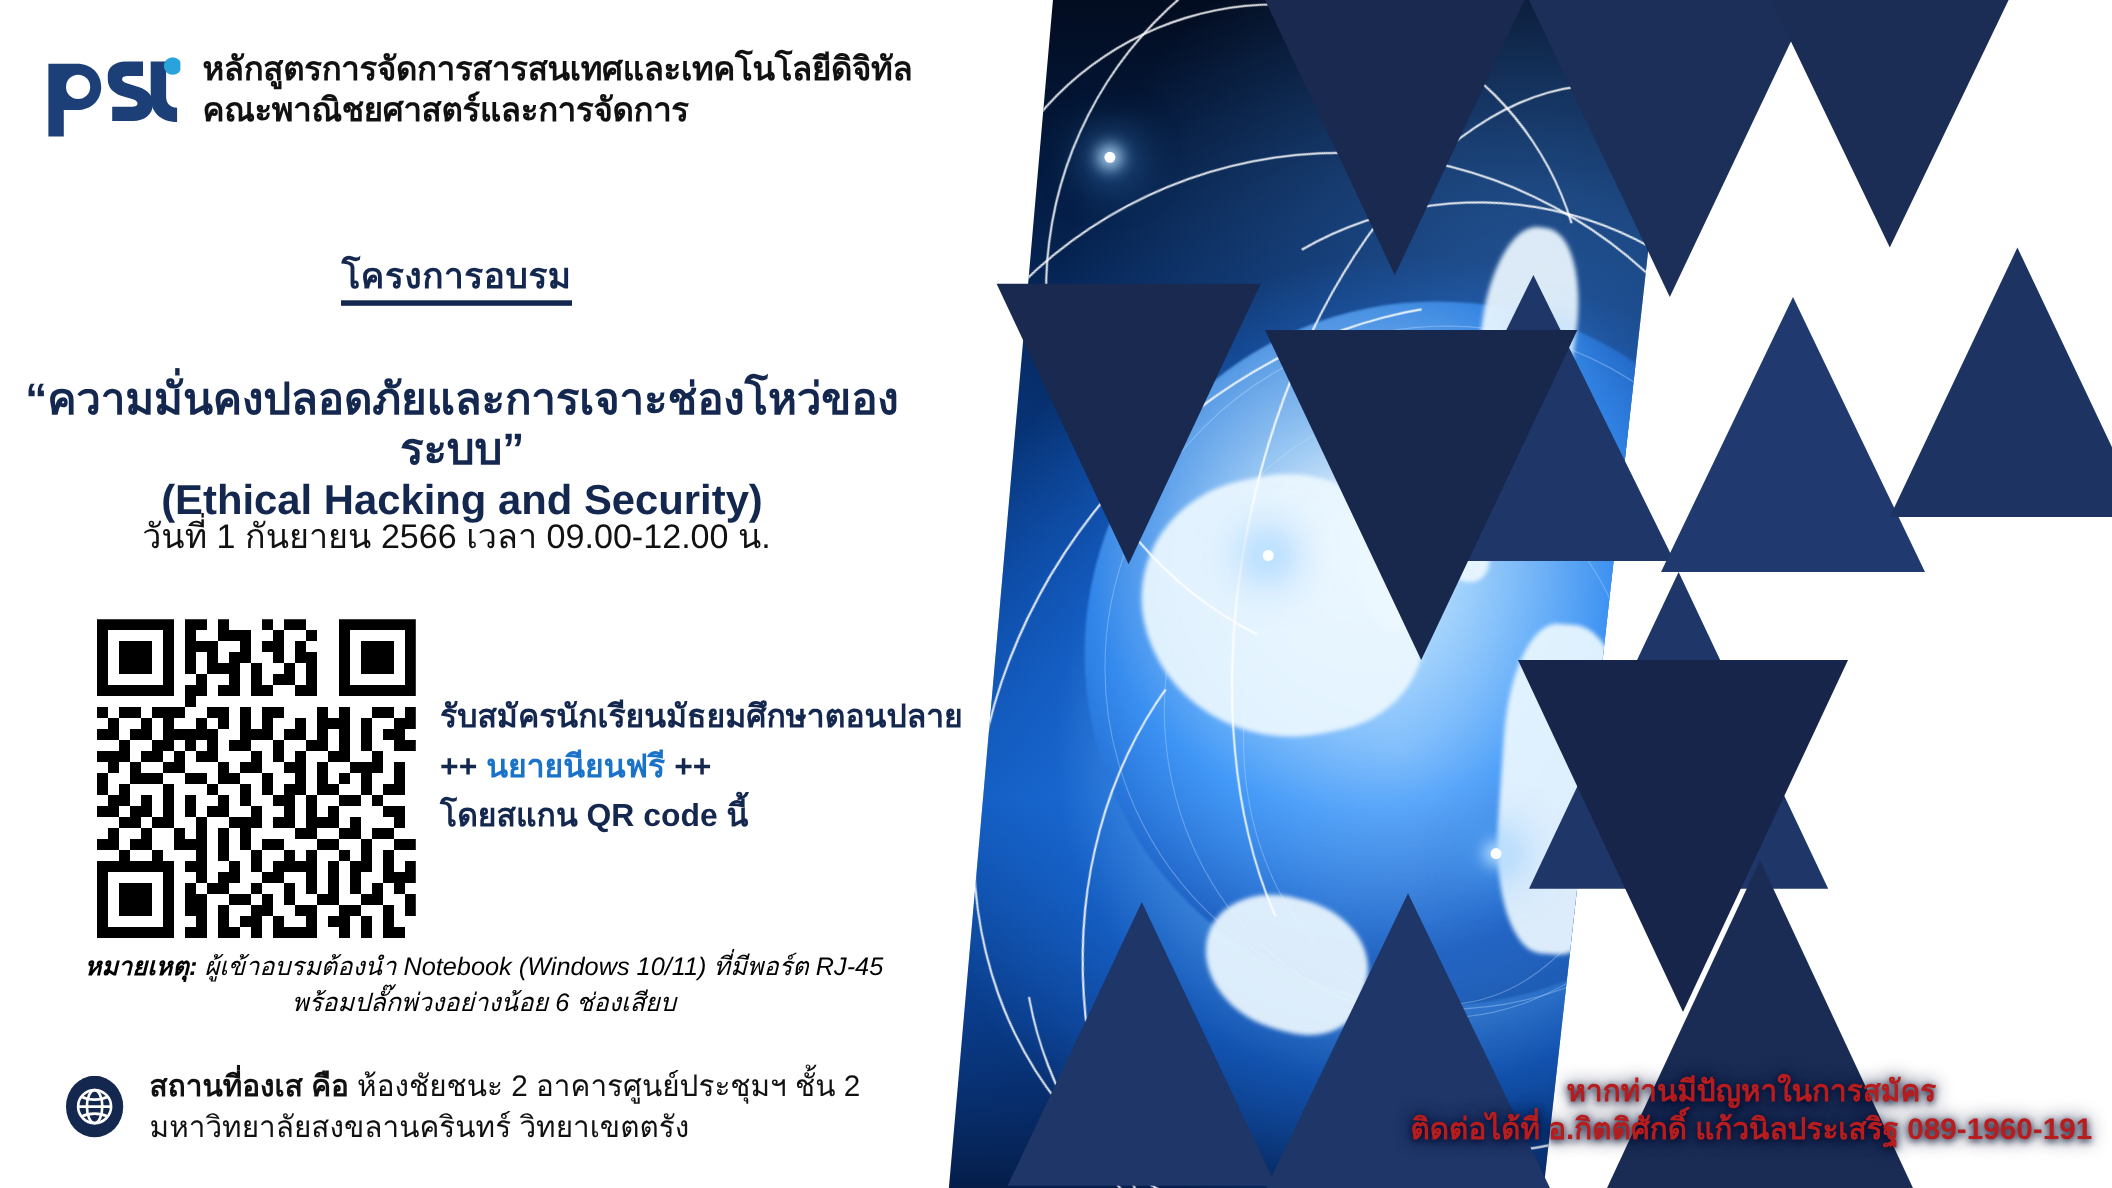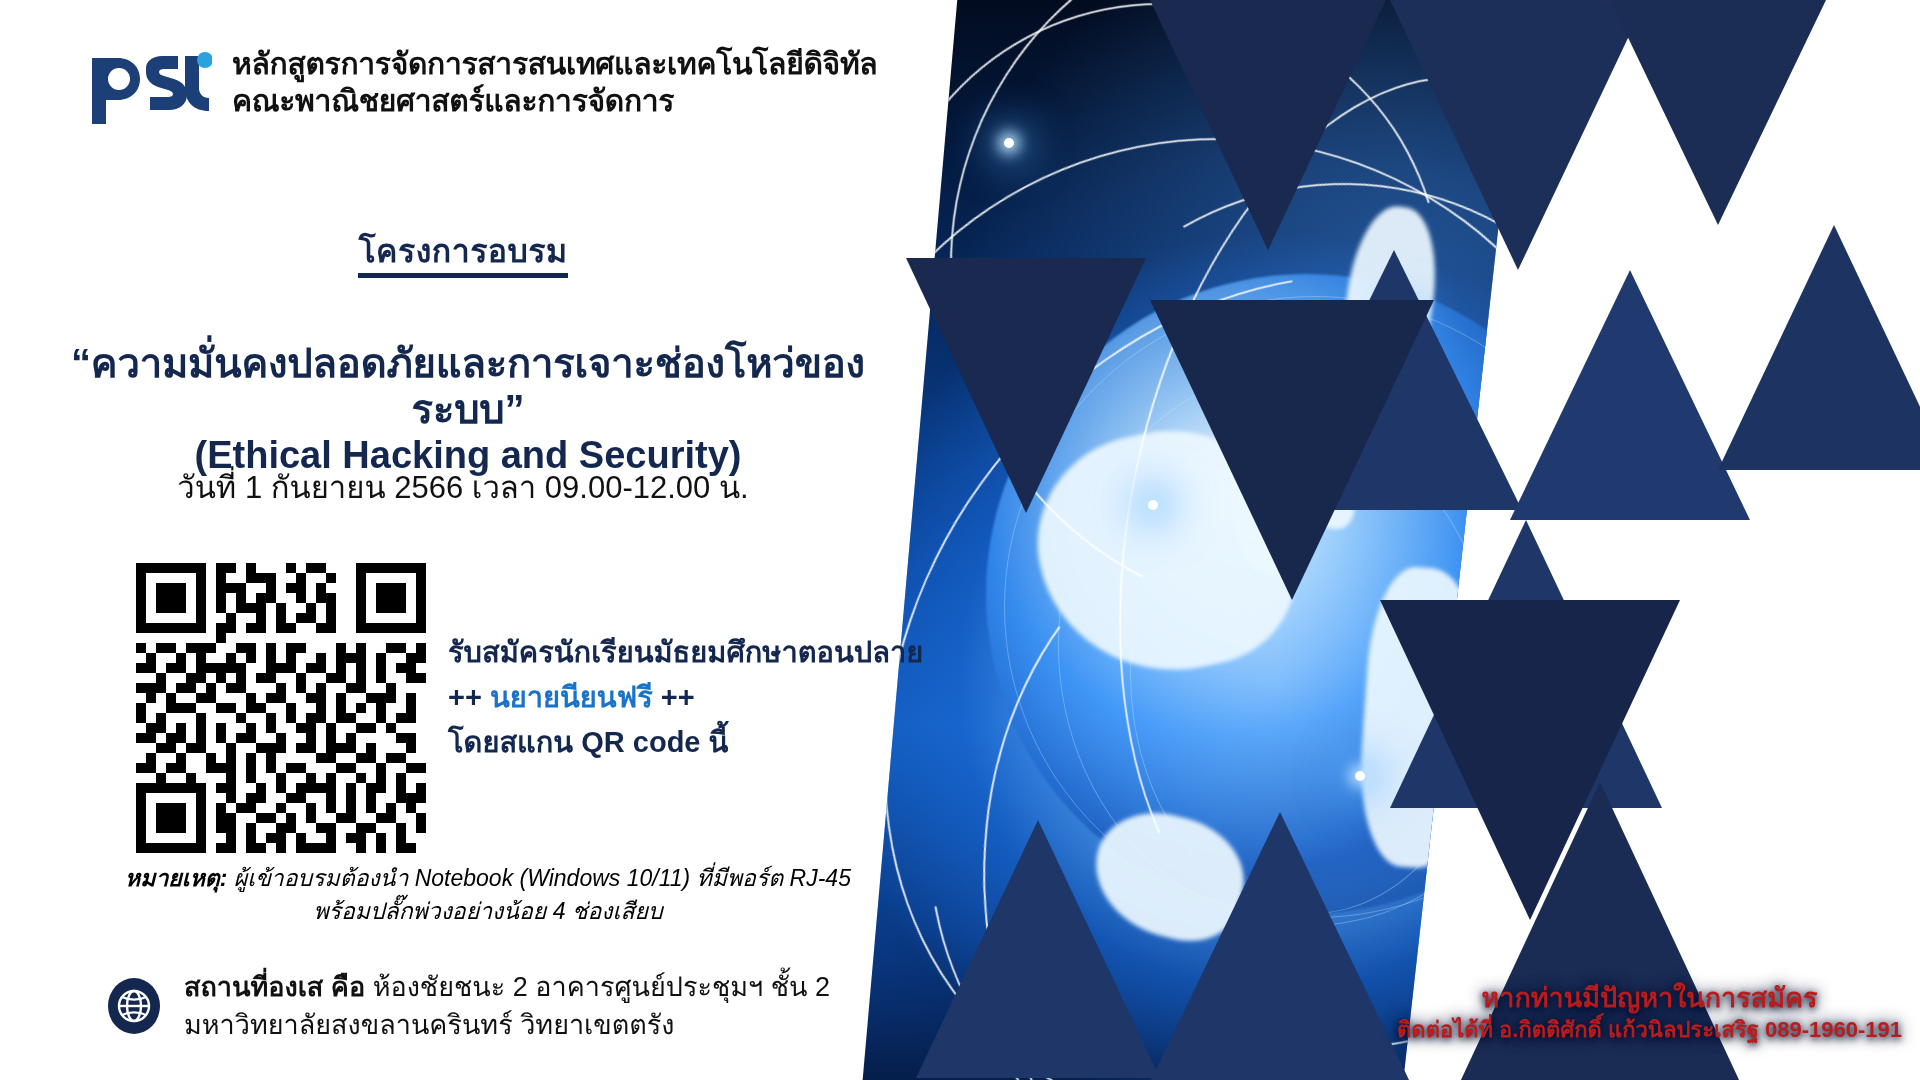--- a/index.html
+++ b/index.html
@@ -41,21 +41,21 @@
        border-right-color:transparent;border-bottom-color:transparent;filter:blur(.4px);}
   .node{position:absolute;width:10px;height:10px;border-radius:50%;background:#fff;
         box-shadow:0 0 14px 6px rgba(190,228,255,.95),0 0 40px 16px rgba(80,170,255,.55);}
   .meridian{position:absolute;border:1px solid rgba(200,230,255,.35);border-radius:50%;}
 
   .tri{position:absolute;}
   .tri-down{width:0;height:0;border-left:var(--w) solid transparent;border-right:var(--w) solid transparent;border-top:var(--h) solid var(--c);}
   .tri-up{width:0;height:0;border-left:var(--w) solid transparent;border-right:var(--w) solid transparent;border-bottom:var(--h) solid var(--c);}
 
   
-  .content{position:absolute;left:0;top:0;width:1020px;height:832px;margin-left:48px;}
+  .content{position:absolute;left:0;top:0;width:1020px;height:832px;}
 
   .header-row{position:absolute;left:38px;top:40px;display:flex;align-items:flex-start;gap:20px;}
   .psu-logo{position:relative;width:126px;height:96px;flex:0 0 auto;}
   .psu-logo svg{display:block;}
   .org-lines{padding-top:6px;}
   .org-line{font-size:30px;font-weight:bold;color:#111;line-height:1.22;white-space:nowrap;letter-spacing:-.3px;}
 
   .project-title{position:absolute;left:0;top:225px;width:830px;text-align:center;
     font-size:32px;font-weight:bold;color:#14274e;letter-spacing:.5px;}
   .project-title span{border-bottom:5px solid #14274e;padding-bottom:4px;}
@@ -82,21 +82,21 @@
   .venue{position:absolute;left:58px;top:968px;display:flex;align-items:center;gap:22px;}
   .globe-icon{width:56px;height:56px;flex:0 0 auto;}
   .venue-lines{color:#111;}
   .venue-lines .v1{font-size:27px;line-height:1.42;white-space:nowrap;}
   .venue-lines .v2{font-size:27px;line-height:1.42;white-space:nowrap;}
   .venue-lines b{font-weight:bold;}
 
   .contact{position:absolute;right:18px;bottom:36px;text-align:center;color:#b91c1c;
     text-shadow:0 2px 7px rgba(0,10,40,.95),0 0 16px rgba(0,20,60,.9);z-index:40;}
   .contact .c1{font-size:27px;font-weight:bold;line-height:1.28;}
-  .contact .c2{font-size:22px;font-weight:bold;line-height:1.28;white-space:nowrap;}
+  .contact .c2{font-size:27px;font-weight:bold;line-height:1.28;white-space:nowrap;}
 </style>
 </head>
 <body>
 
 <div class="poster">
 
   <div class="art-wrap">
 
     <div class="photo-panel">
       <div class="globe"></div>
@@ -389,21 +389,21 @@
         <span>++</span>
       </div>
       <div class="reg-line">โดยสแกน QR code นี้</div>
     </div>
 
     <div class="note">
       <div class="l1">
         <b>หมายเหตุ:</b>
         <span>ผู้เข้าอบรมต้องนำ Notebook (Windows 10/11) ที่มีพอร์ต RJ-45</span>
       </div>
-      <div class="l2">พร้อมปลั๊กพ่วงอย่างน้อย 4 ช่องเสียบ</div>
+      <div class="l2">พร้อมปลั๊กพ่วงอย่างน้อย 6 ช่องเสียบ</div>
     </div>
 
     <div class="venue">
       <div class="globe-icon">
         <svg viewBox="0 0 56 56" width="56" height="56" aria-hidden="true">
           <ellipse cx="28" cy="28" rx="26" ry="28" fill="#14274e"></ellipse>
           <g fill="none" stroke="#ffffff" stroke-width="2.4">
             <circle cx="28" cy="28" r="15"></circle>
             <ellipse cx="28" cy="28" rx="7" ry="15"></ellipse>
             <line x1="13" y1="28" x2="43" y2="28"></line>

